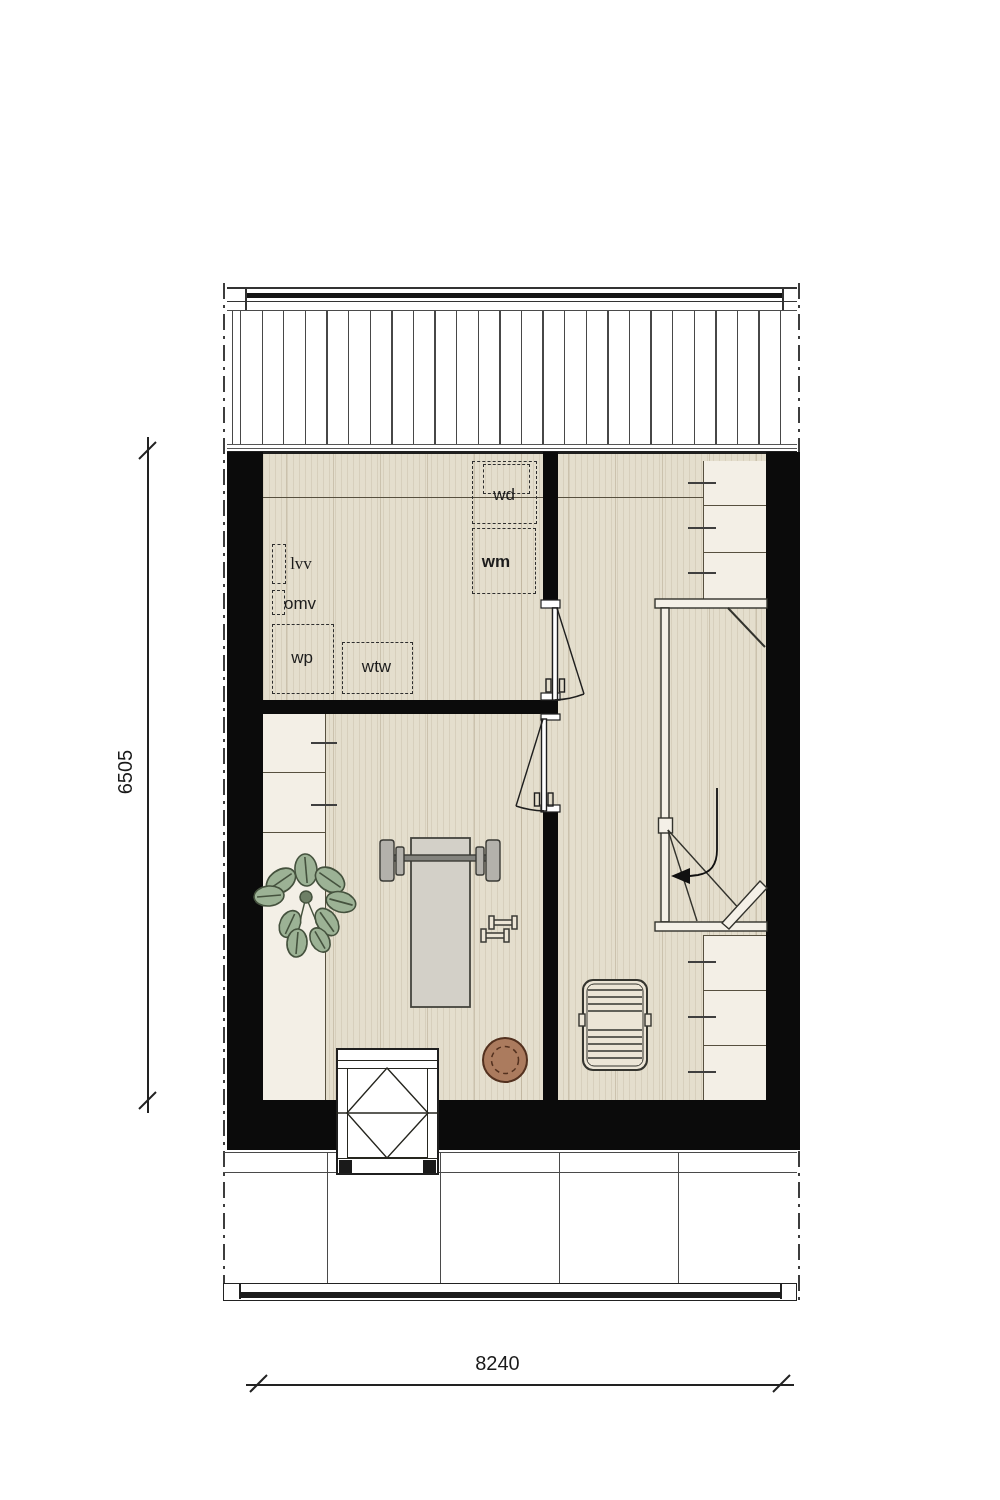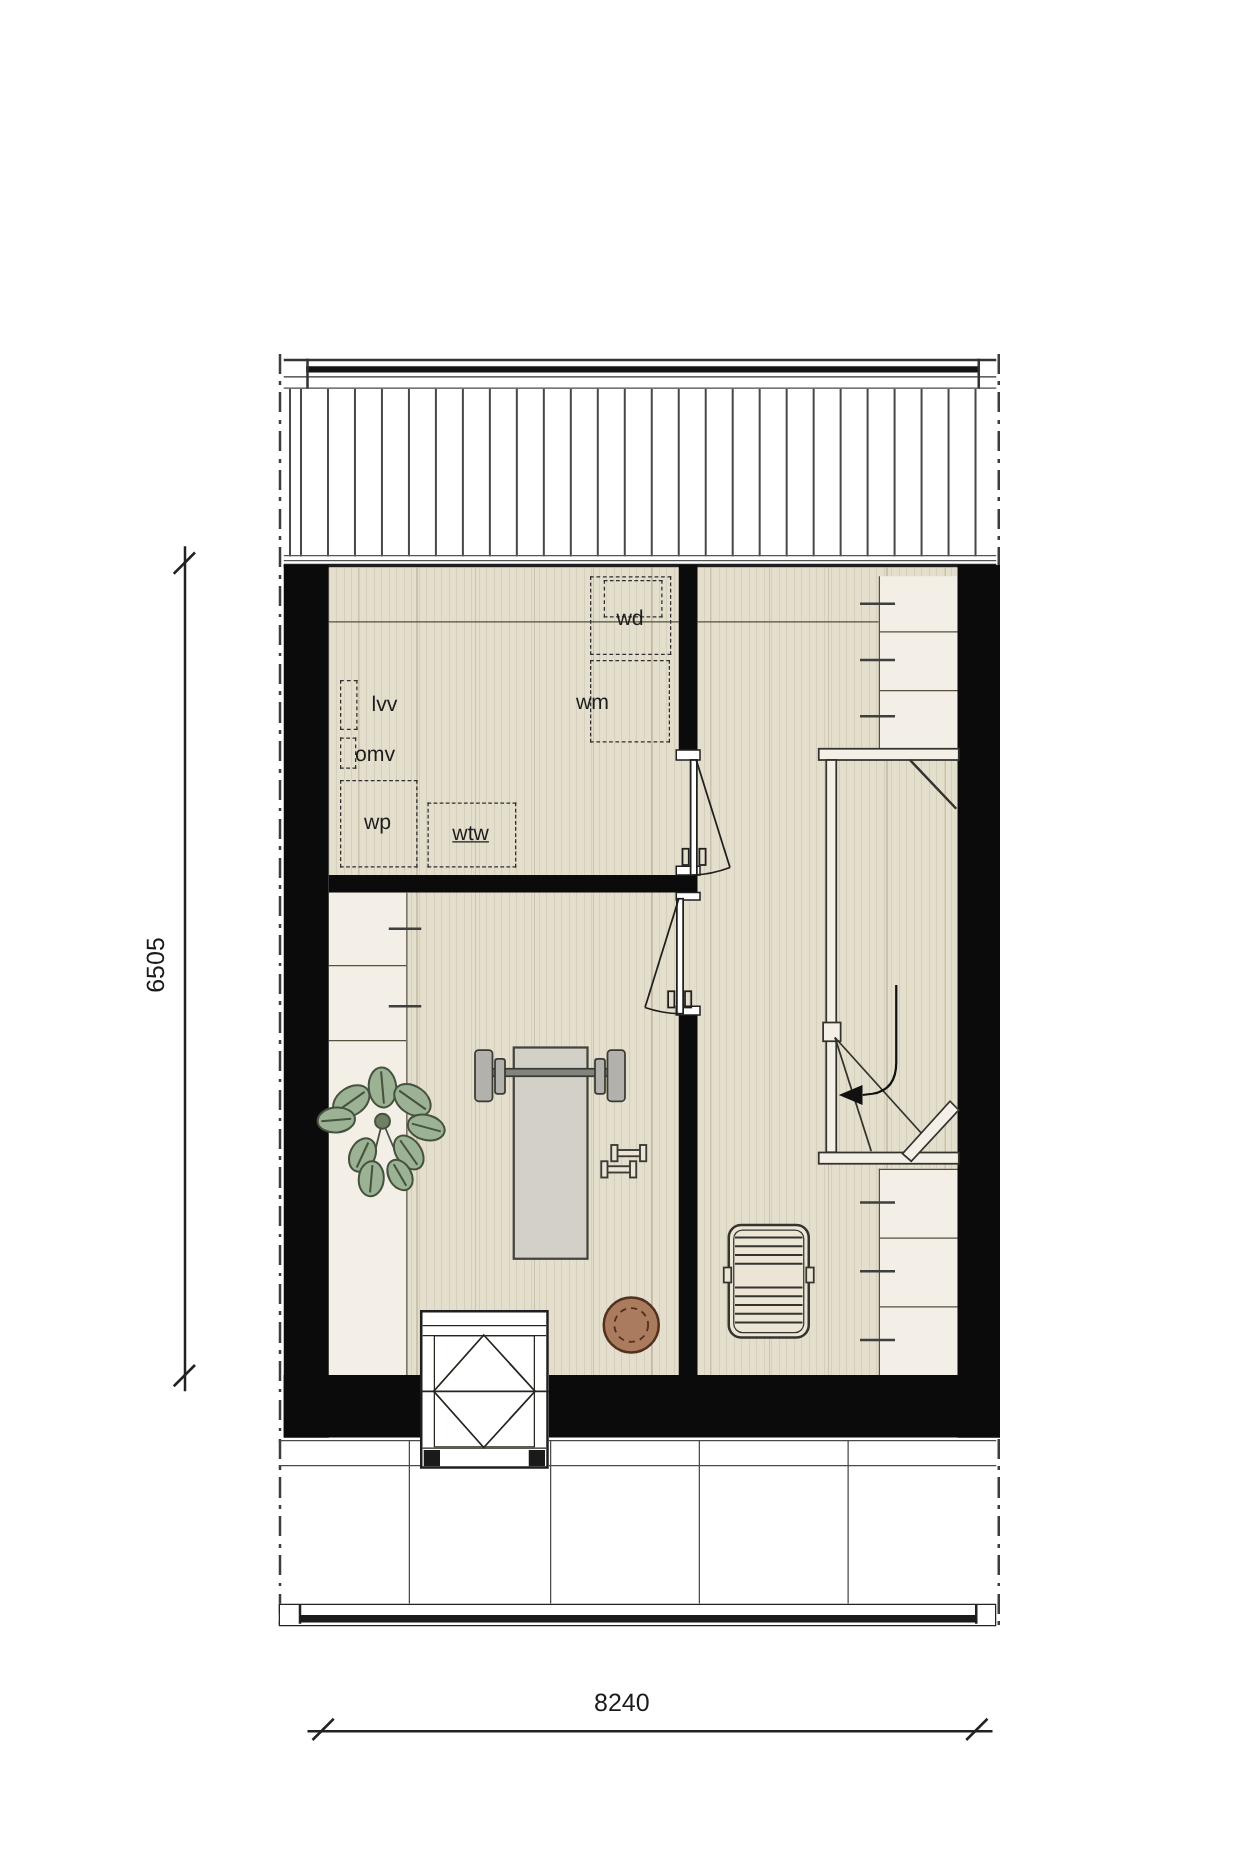--- a/index.html
+++ b/index.html
@@ -69,37 +69,37 @@
   <div class="abs tickmark" style="left:688px;top:961px;width:28px;height:1.6px;"></div>
   <div class="abs tickmark" style="left:688px;top:1016px;width:28px;height:1.6px;"></div>
   <div class="abs tickmark" style="left:688px;top:1071px;width:28px;height:1.6px;"></div>
 
   <div class="dash" style="left:472px;top:461px;width:63px;height:61px;"></div>
   <div class="dash" style="left:483px;top:464px;width:45px;height:28px;"></div>
   <div class="lbl" style="left:488px;top:486px;width:32px;">
     <span>wd</span></div>
 
   <div class="dash" style="left:472px;top:528px;width:62px;height:64px;"></div>
-  <div class="lbl" style="left:456px;top:553px;width:36px;">
+  <div class="lbl" style="left:478px;top:553px;width:36px;font-weight:bold;">
     <span>wm</span></div>
 
   <div class="dash" style="left:272px;top:544px;width:12px;height:38px;"></div>
-  <div class="lbl" style="left:284px;top:555px;width:34px;text-align:right;">
+  <div class="lbl" style="left:284px;top:555px;width:34px;text-align:center;font-family:Liberation Serif, serif;">
     <span>lvv</span></div>
 
   <div class="dash" style="left:272px;top:590px;width:11px;height:23px;"></div>
   <div class="lbl" style="left:284px;top:595px;width:44px;text-align:left;">
     <span>omv</span></div>
 
   <div class="dash" style="left:272px;top:624px;width:60px;height:68px;"></div>
   <div class="lbl" style="left:284px;top:649px;width:36px;">
     <span>wp</span></div>
 
   <div class="dash" style="left:342px;top:642px;width:69px;height:50px;"></div>
-  <div class="lbl" style="left:354px;top:658px;width:45px;text-decoration:underline;">
+  <div class="lbl" style="left:354px;top:658px;width:45px;">
     <span>wtw</span></div>
 
   <div class="abs wall" style="left:227px;top:452px;width:36px;height:698px;"></div>
   <div class="abs wall" style="left:766px;top:452px;width:34px;height:698px;"></div>
   <div class="abs wall" style="left:543px;top:452px;width:15px;height:148px;"></div>
   <div class="abs wall" style="left:263px;top:700px;width:295px;height:14px;"></div>
   <div class="abs wall" style="left:543px;top:812px;width:15px;height:288px;"></div>
   <div class="abs wall" style="left:227px;top:1100px;width:109px;height:50px;"></div>
   <div class="abs wall" style="left:439px;top:1100px;width:361px;height:50px;"></div>
 

